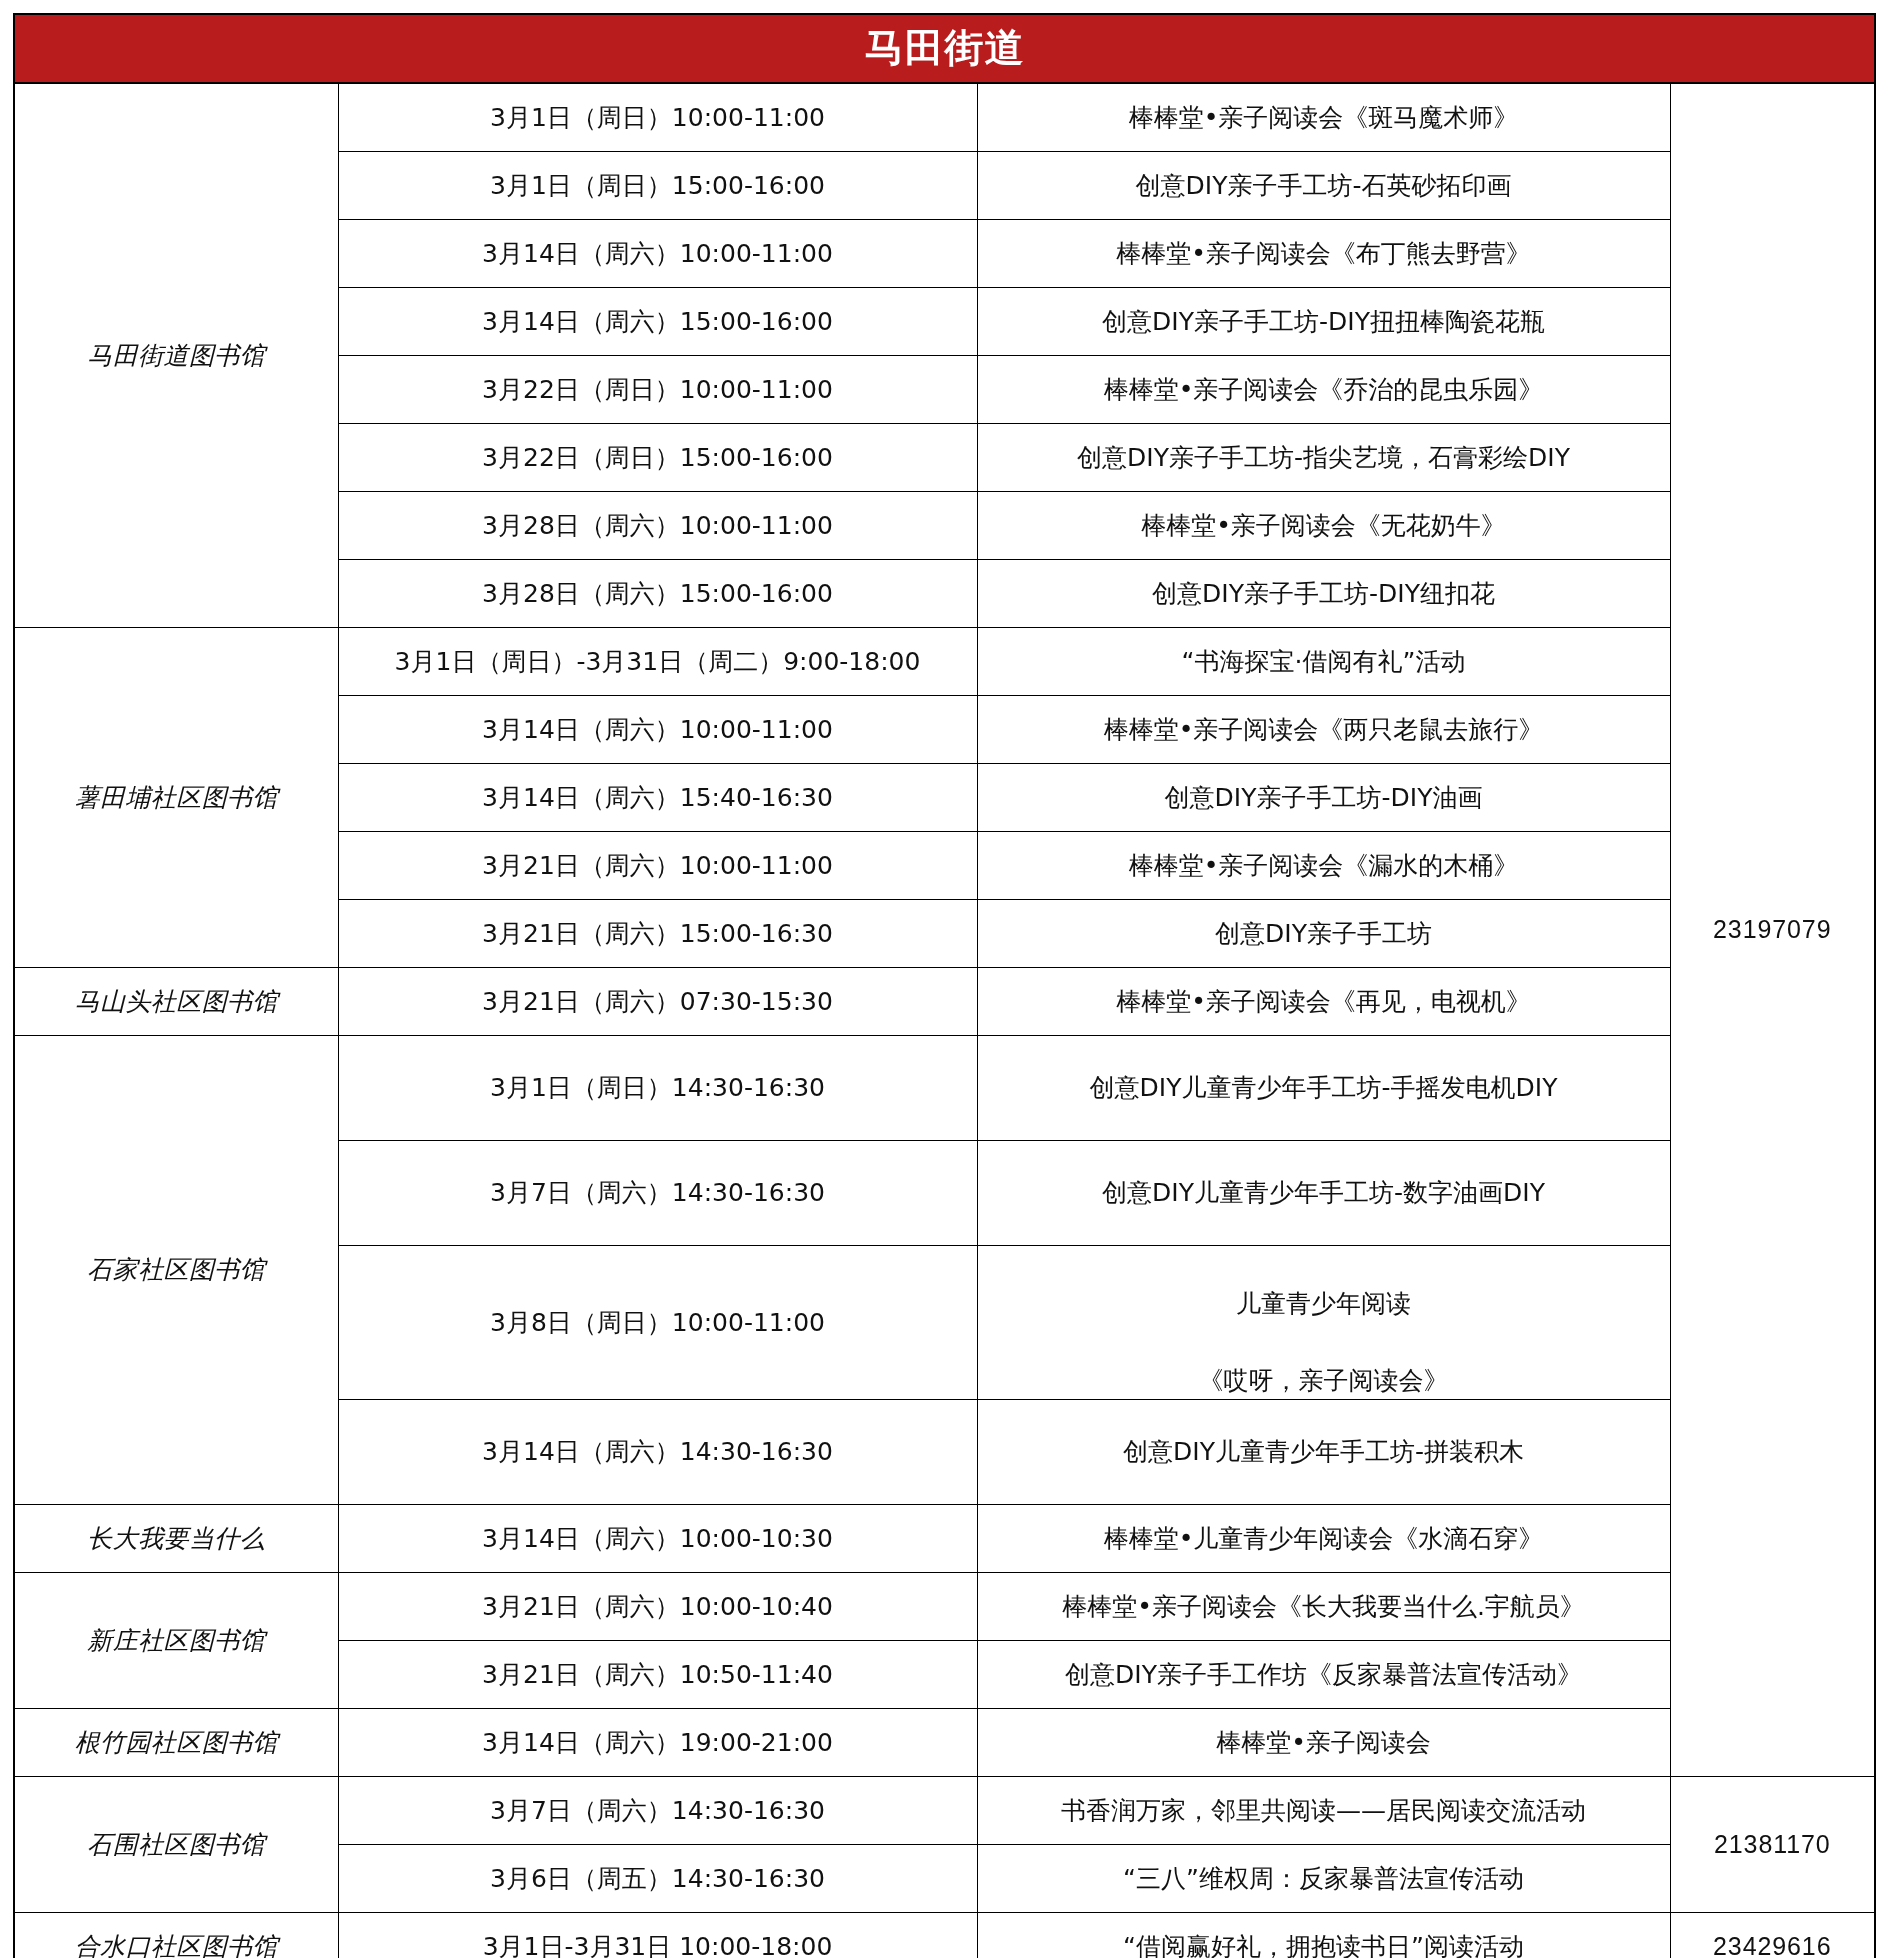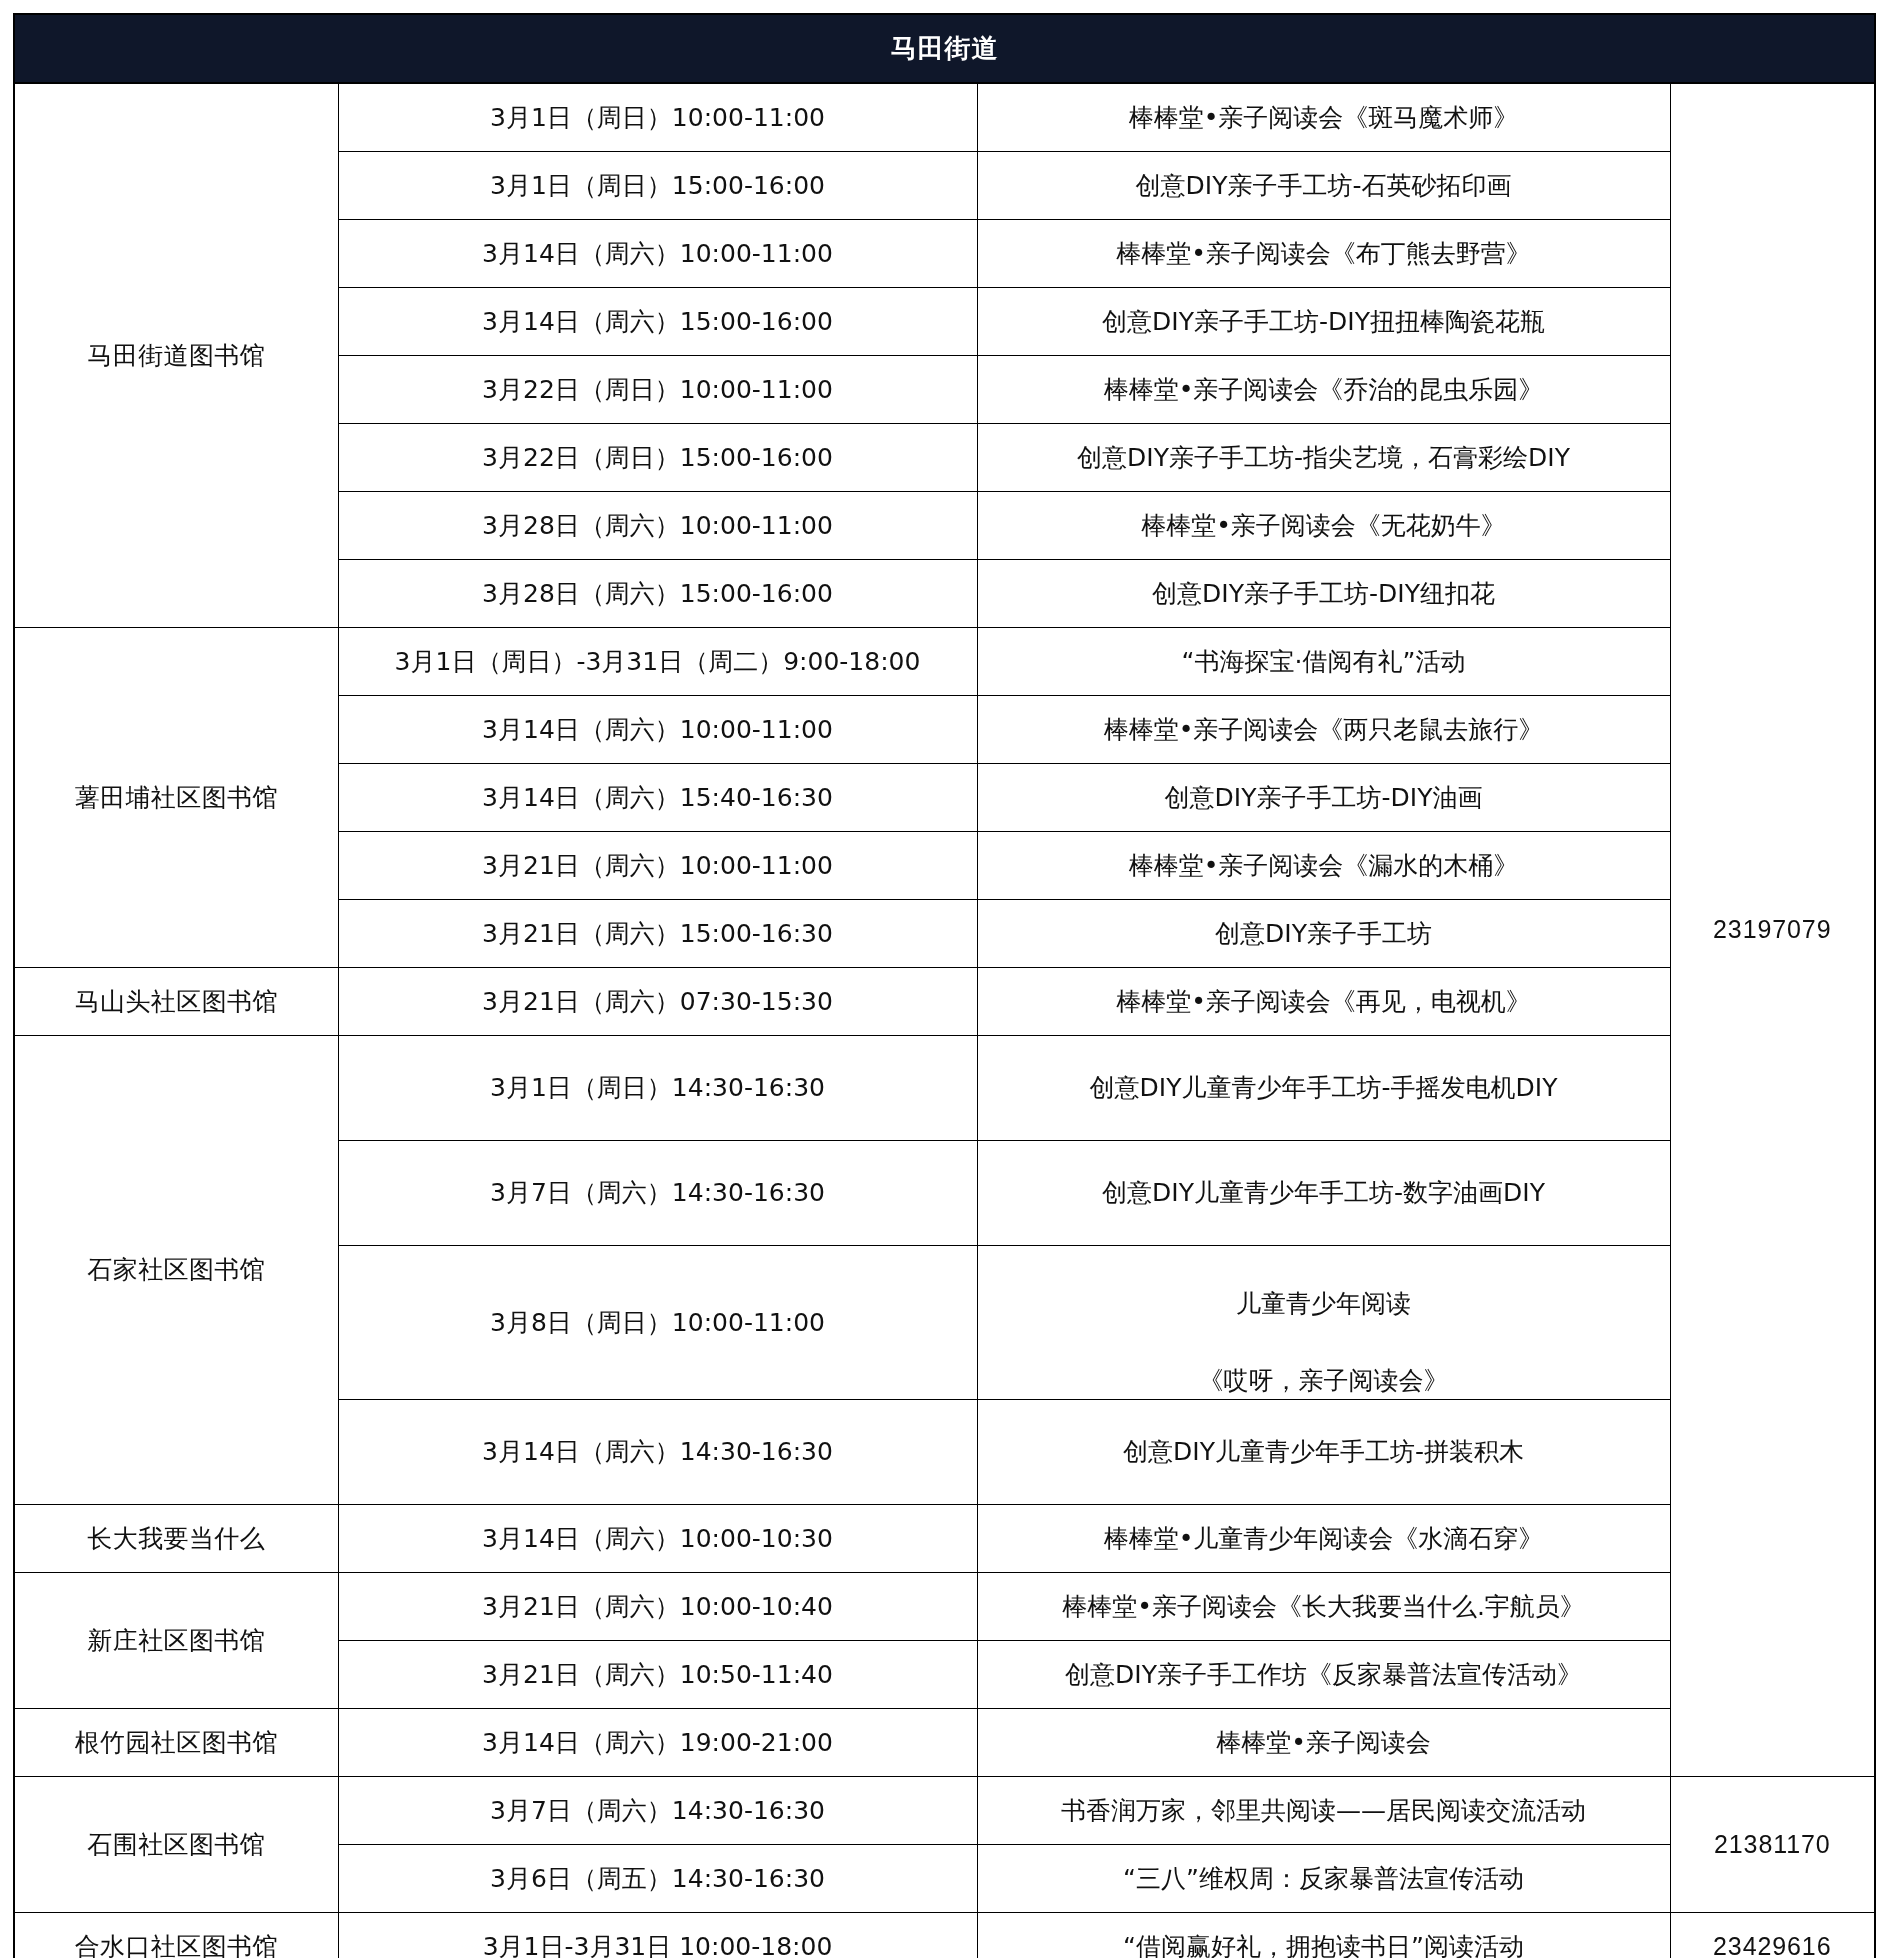--- a/index.html
+++ b/index.html
@@ -29,34 +29,34 @@
     padding: 0;
     text-align: center;
     vertical-align: middle;
     font-size: 25px;
     font-weight: normal;
     line-height: 1.5;
     color: #111111;
   }
   #schedule th.title-cell {
     height: 67px;
-    background: #0f172a;
+    background: #b91c1c;
     color: #ffffff;
-    font-size: 26px;
+    font-size: 39px;
     font-weight: bold;
     letter-spacing: 0.9px;
     border: 2.6px solid #000000;
   }
   col.c-lib { width: 324px; }
   col.c-time { width: 639px; }
   col.c-act { width: 693px; }
   col.c-tel { width: 205px; }
   tr.row-normal td { height: 67px; margin-left: 14px; }
   tr.row-tall td { height: 104px; }
-  .lib-name { letter-spacing: 0.4px; }
+  .lib-name { letter-spacing: 0.4px; font-style: italic; }
   .tel { font-family: Liberation Sans, sans-serif; letter-spacing: 0.9px; }
   .act-line { display: block; margin-top: 39px; }
 </style>
 </head>
 <body>
 
 <table id="schedule">
   <colgroup>
     <col class="c-lib">
     <col class="c-time">

